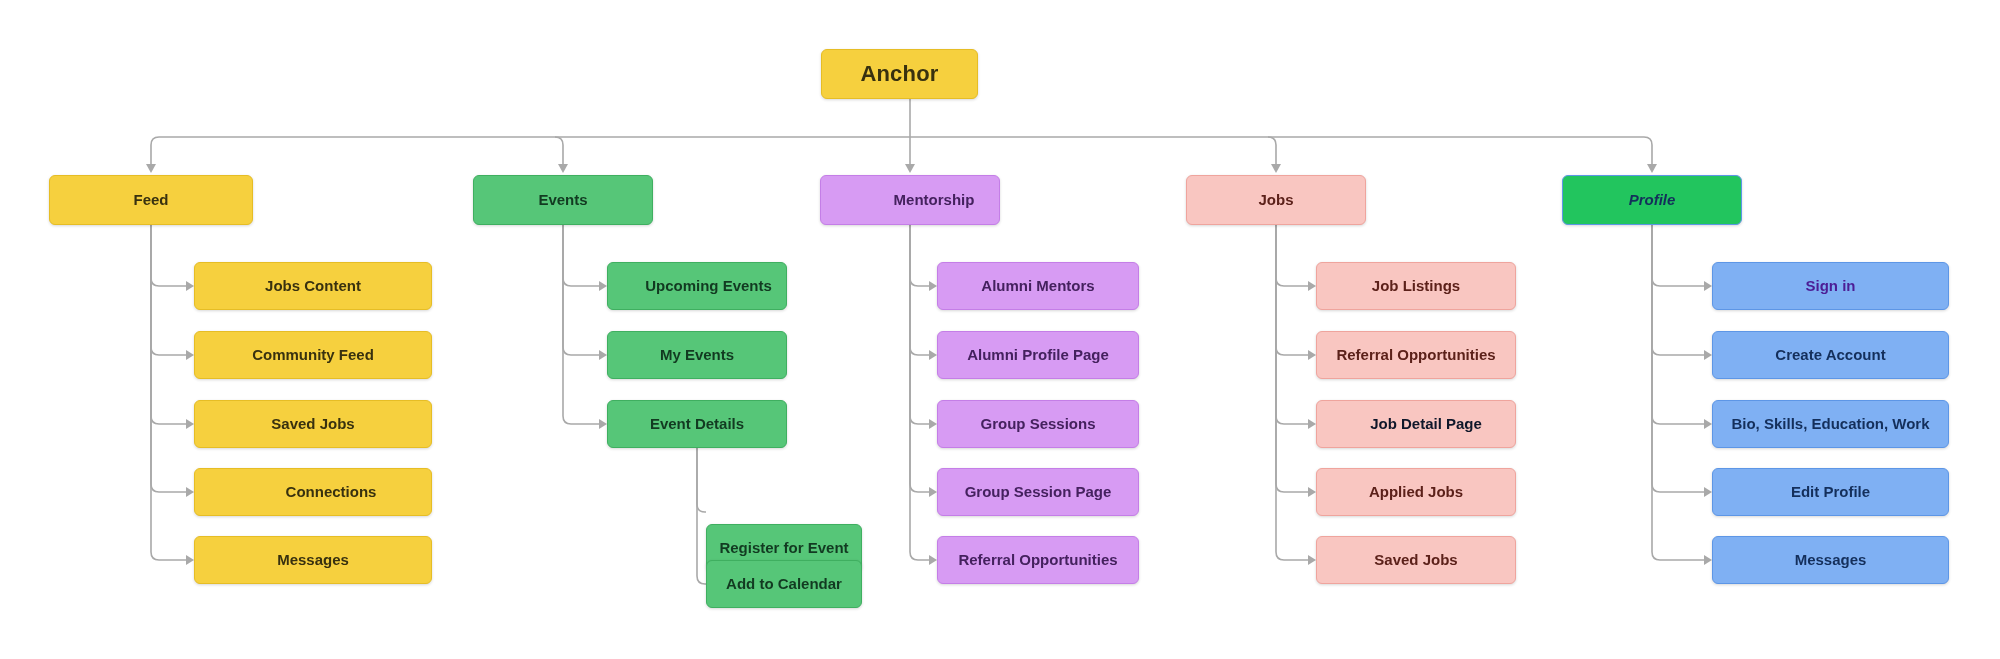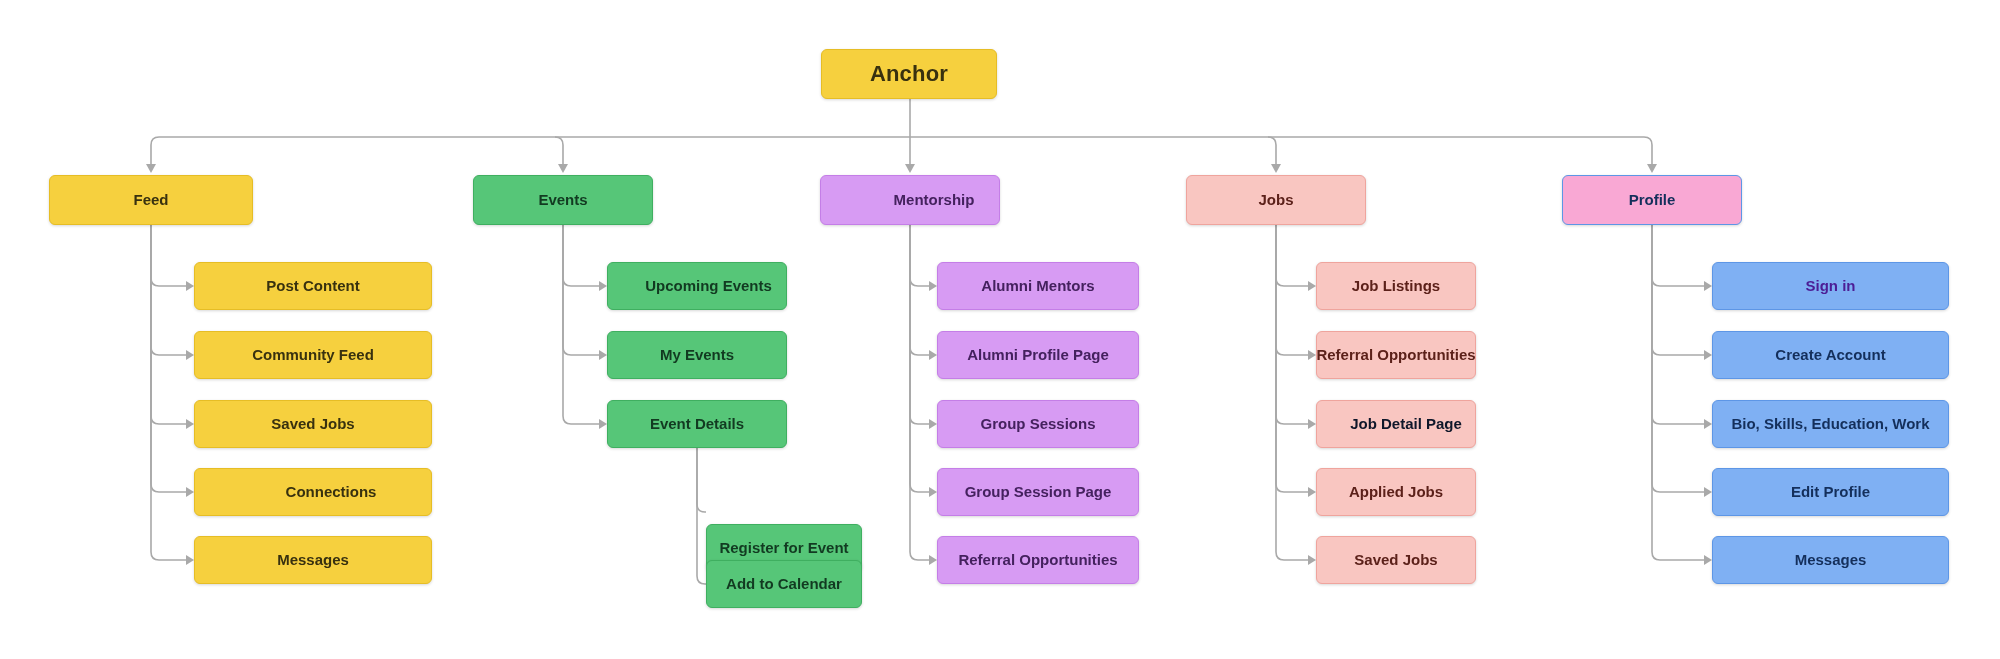--- a/index.html
+++ b/index.html
@@ -10,35 +10,35 @@
   .canvas{position:relative;width:2000px;height:659px;overflow:hidden;background:#ffffff;}
   .wires{position:absolute;left:0;top:0;z-index:1;}
   .node{
     position:absolute;z-index:2;box-sizing:border-box;
     display:flex;align-items:center;justify-content:center;
     border-radius:6px;border:1px solid transparent;
     font-weight:700;font-size:15px;text-align:center;line-height:1.15;
     box-shadow:0 1px 3px rgba(0,0,0,0.16);
     cursor:pointer;user-select:none;white-space:nowrap;
   }
-  .root{left:821px;top:49px;width:176px;height:50px;font-size:22px;letter-spacing:.2px;}
+  .root{left:821px;top:49px;width:157px;height:50px;font-size:22px;letter-spacing:.2px;}
   .section{top:175px;height:50px;}
   .child{height:48px;}
   
   .p-feed{left:49px;width:204px;}
   .p-events{left:473px;width:180px;}
   .p-mentorship{left:820px;width:180px;padding-left:48px;}
   .p-jobs{left:1186px;width:180px;}
   .p-profile{left:1562px;width:180px;}
   
   .c-feed{left:194px;width:238px;}
   .c-events{left:607px;width:180px;}
   .c-events-sub{left:706px;width:156px;}
   .c-mentorship{left:937px;width:202px;}
-  .c-jobs{left:1316px;width:160px;}
+  .c-jobs{left:1316px;width:200px;}
   .c-profile{left:1712px;width:237px;}
   
   .r0{top:262px;} .r1{top:331px;} .r2{top:400px;} .r3{top:468px;} .r4{top:536px;}
   .rs0{top:488px;} .rs1{top:560px;}
 </style>
 </head>
 <body>
 
 <div class="canvas">
 
@@ -118,23 +118,23 @@
       <polygon points="1704,555 1704,565 1712,560"></polygon>
     </g>
   </svg>
 
   <div class="node root" style="background: rgb(246, 208, 62); border-color: rgb(230, 189, 37); color: rgb(56, 49, 15);">Anchor</div>
 
   <div class="node section p-feed" style="background: rgb(246, 208, 62); border-color: rgb(230, 189, 37); color: rgb(56, 49, 15);">Feed</div>
   <div class="node section p-events" style="background: rgb(86, 198, 120); border-color: rgb(63, 175, 96); color: rgb(18, 58, 33);">Events</div>
   <div class="node section p-mentorship" style="background: rgb(215, 155, 243); border-color: rgb(196, 126, 231); color: rgb(68, 33, 94);">Mentorship</div>
   <div class="node section p-jobs" style="background: rgb(249, 198, 193); border-color: rgb(239, 164, 157); color: rgb(92, 33, 26);">Jobs</div>
-  <div class="node section p-profile" style="background: #f9a8d4; border-color: rgb(93, 150, 230); color: rgb(20, 47, 91);">Profile</div>
+  <div class="node section p-profile" style="background: #22c55e; border-color: rgb(93, 150, 230); color: rgb(20, 47, 91); font-style: italic;">Profile</div>
 
-  <div class="node child c-feed r0" style="background: rgb(246, 208, 62); border-color: rgb(230, 189, 37); color: rgb(56, 49, 15);">Post Content</div>
+  <div class="node child c-feed r0" style="background: rgb(246, 208, 62); border-color: rgb(230, 189, 37); color: rgb(56, 49, 15);">Jobs Content</div>
   <div class="node child c-feed r1" style="background: rgb(246, 208, 62); border-color: rgb(230, 189, 37); color: rgb(56, 49, 15);">Community Feed</div>
   <div class="node child c-feed r2" style="background: rgb(246, 208, 62); border-color: rgb(230, 189, 37); color: rgb(56, 49, 15);">Saved Jobs</div>
   <div class="node child c-feed r3" style="background: rgb(246, 208, 62); border-color: rgb(230, 189, 37); color: rgb(56, 49, 15); padding-left: 36px;">Connections</div>
   <div class="node child c-feed r4" style="background: rgb(246, 208, 62); border-color: rgb(230, 189, 37); color: rgb(56, 49, 15);">Messages</div>
 
   <div class="node child c-events r0" style="background: rgb(86, 198, 120); border-color: rgb(63, 175, 96); color: rgb(18, 58, 33); padding-left: 23px;">Upcoming Events</div>
   <div class="node child c-events r1" style="background: rgb(86, 198, 120); border-color: rgb(63, 175, 96); color: rgb(18, 58, 33);">My Events</div>
   <div class="node child c-events r2" style="background: rgb(86, 198, 120); border-color: rgb(63, 175, 96); color: rgb(18, 58, 33);">Event Details</div>
   <div class="node child c-events-sub rs0" style="background: rgb(86, 198, 120); border-color: rgb(63, 175, 96); color: rgb(18, 58, 33); margin-top: 36px;">Register for Event</div>
   <div class="node child c-events-sub rs1" style="background: rgb(86, 198, 120); border-color: rgb(63, 175, 96); color: rgb(18, 58, 33);">Add to Calendar</div>

